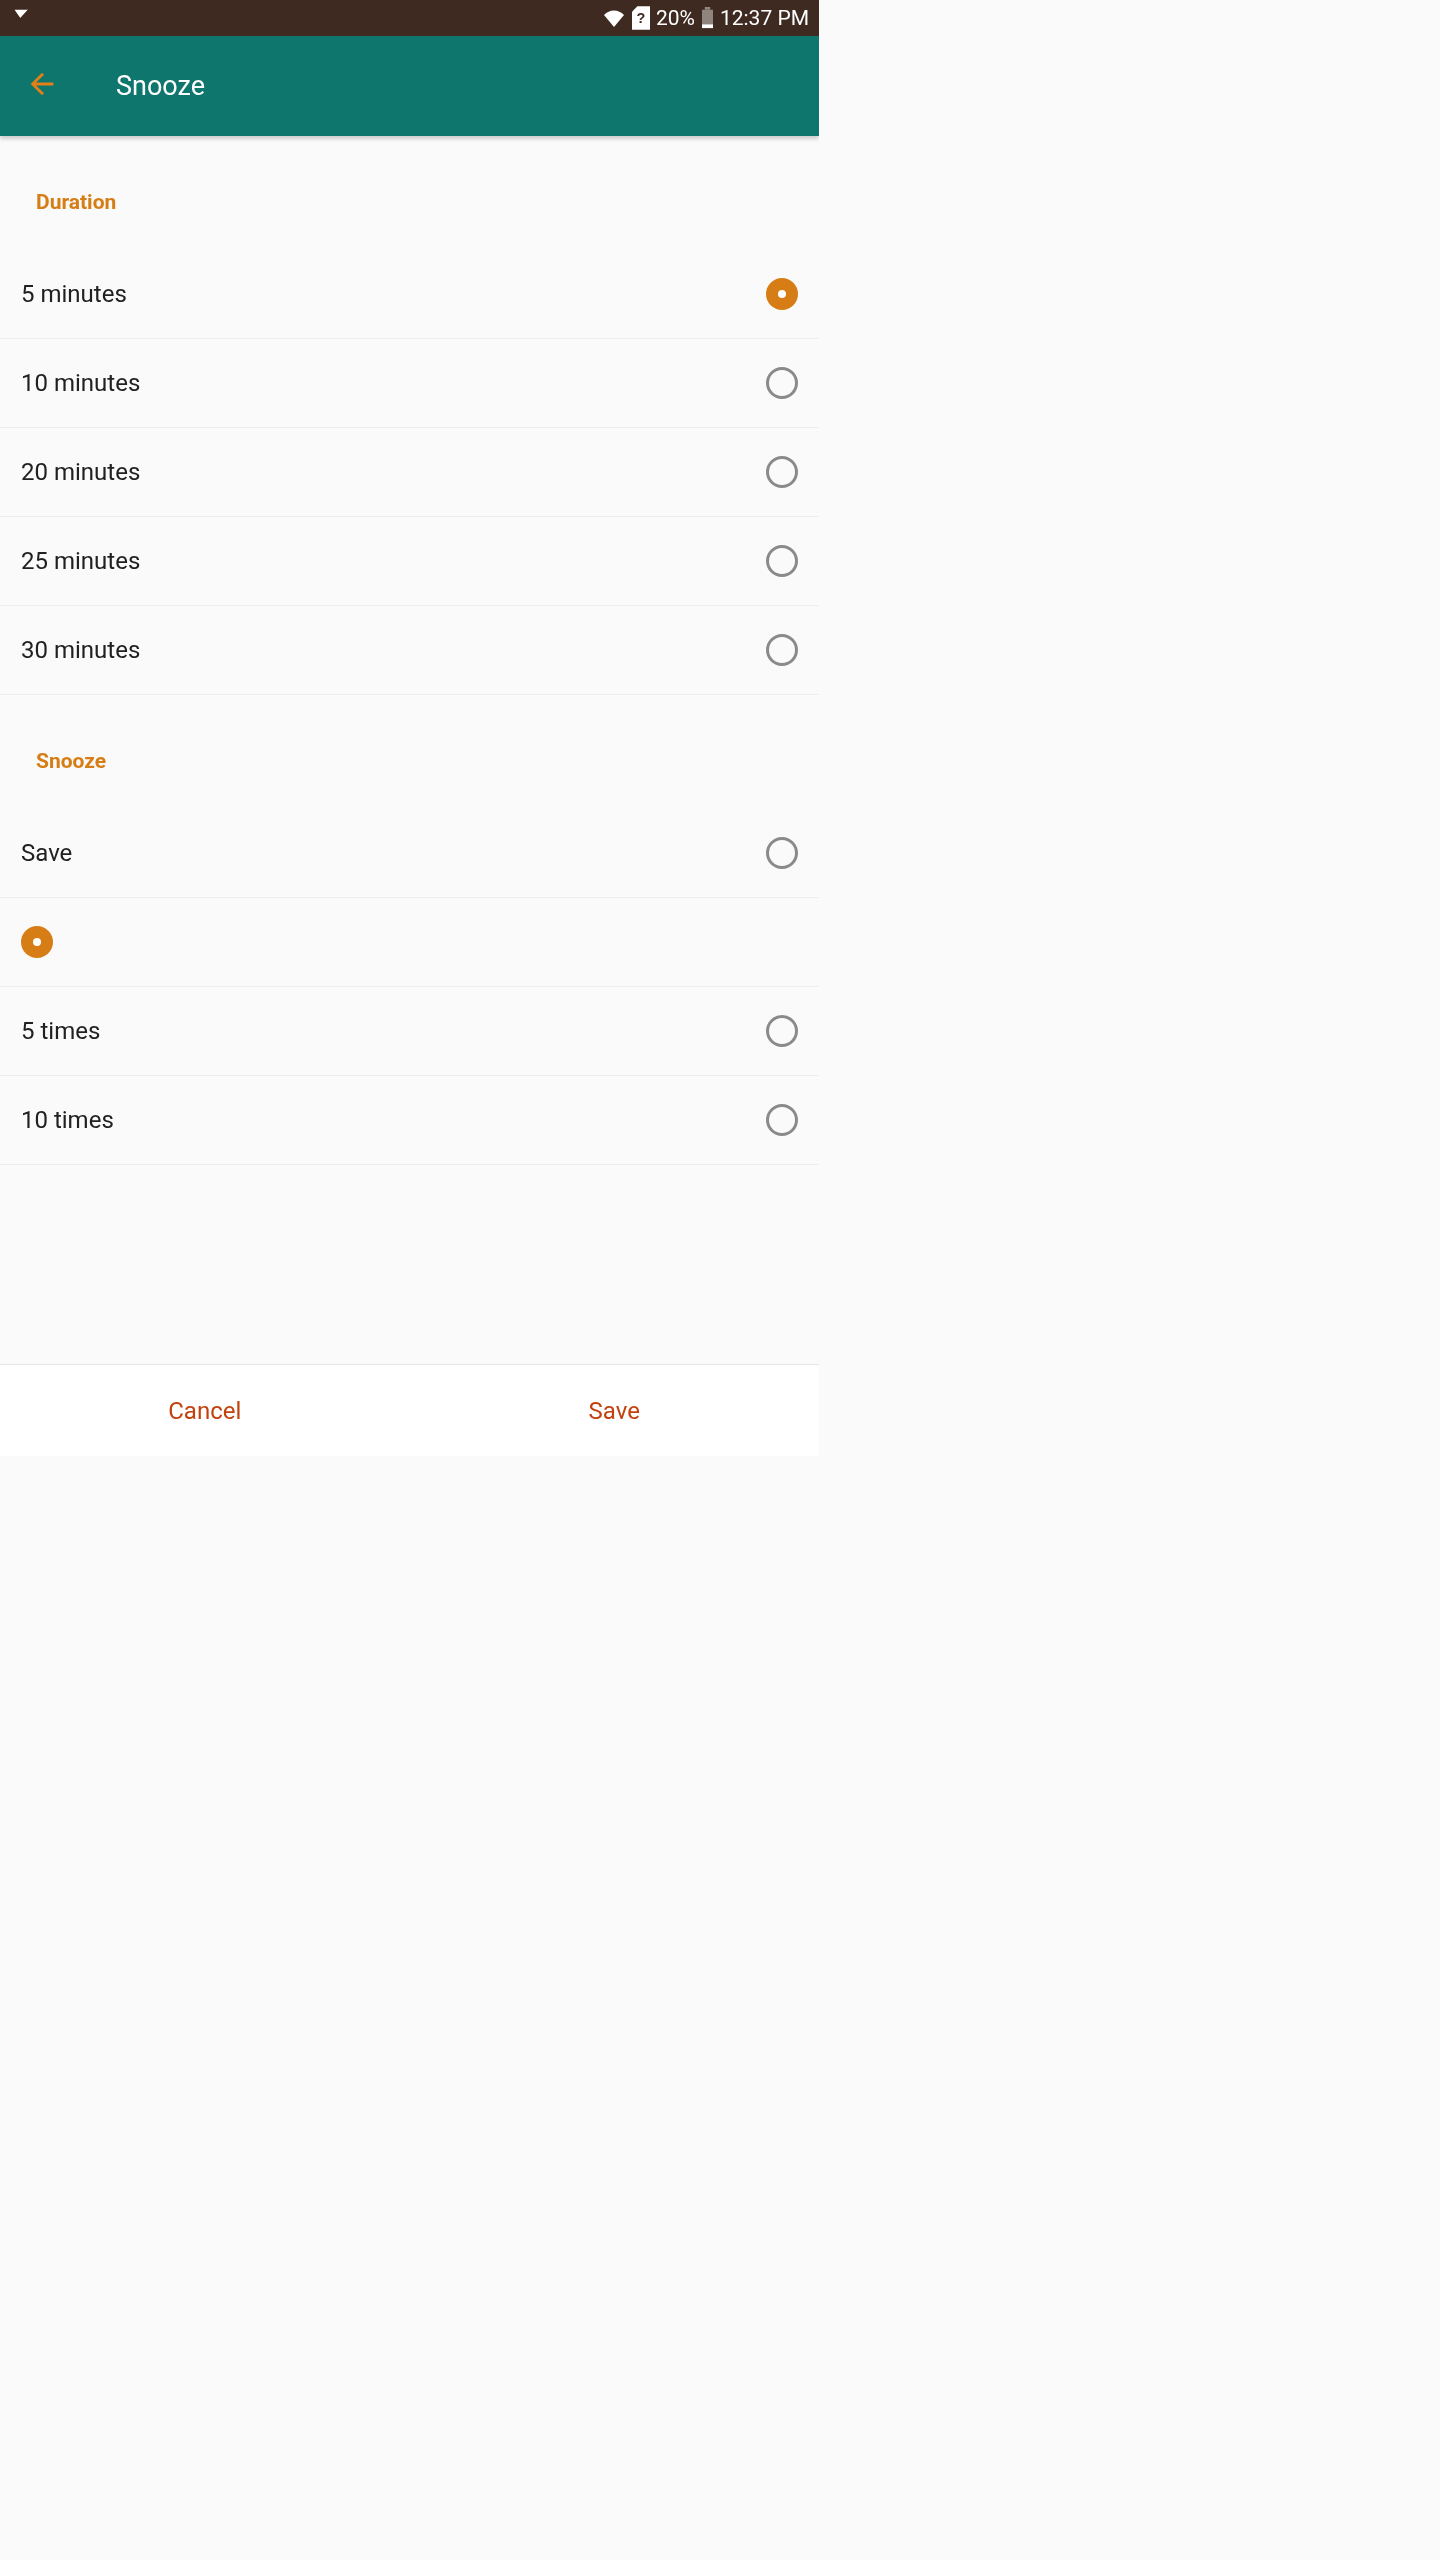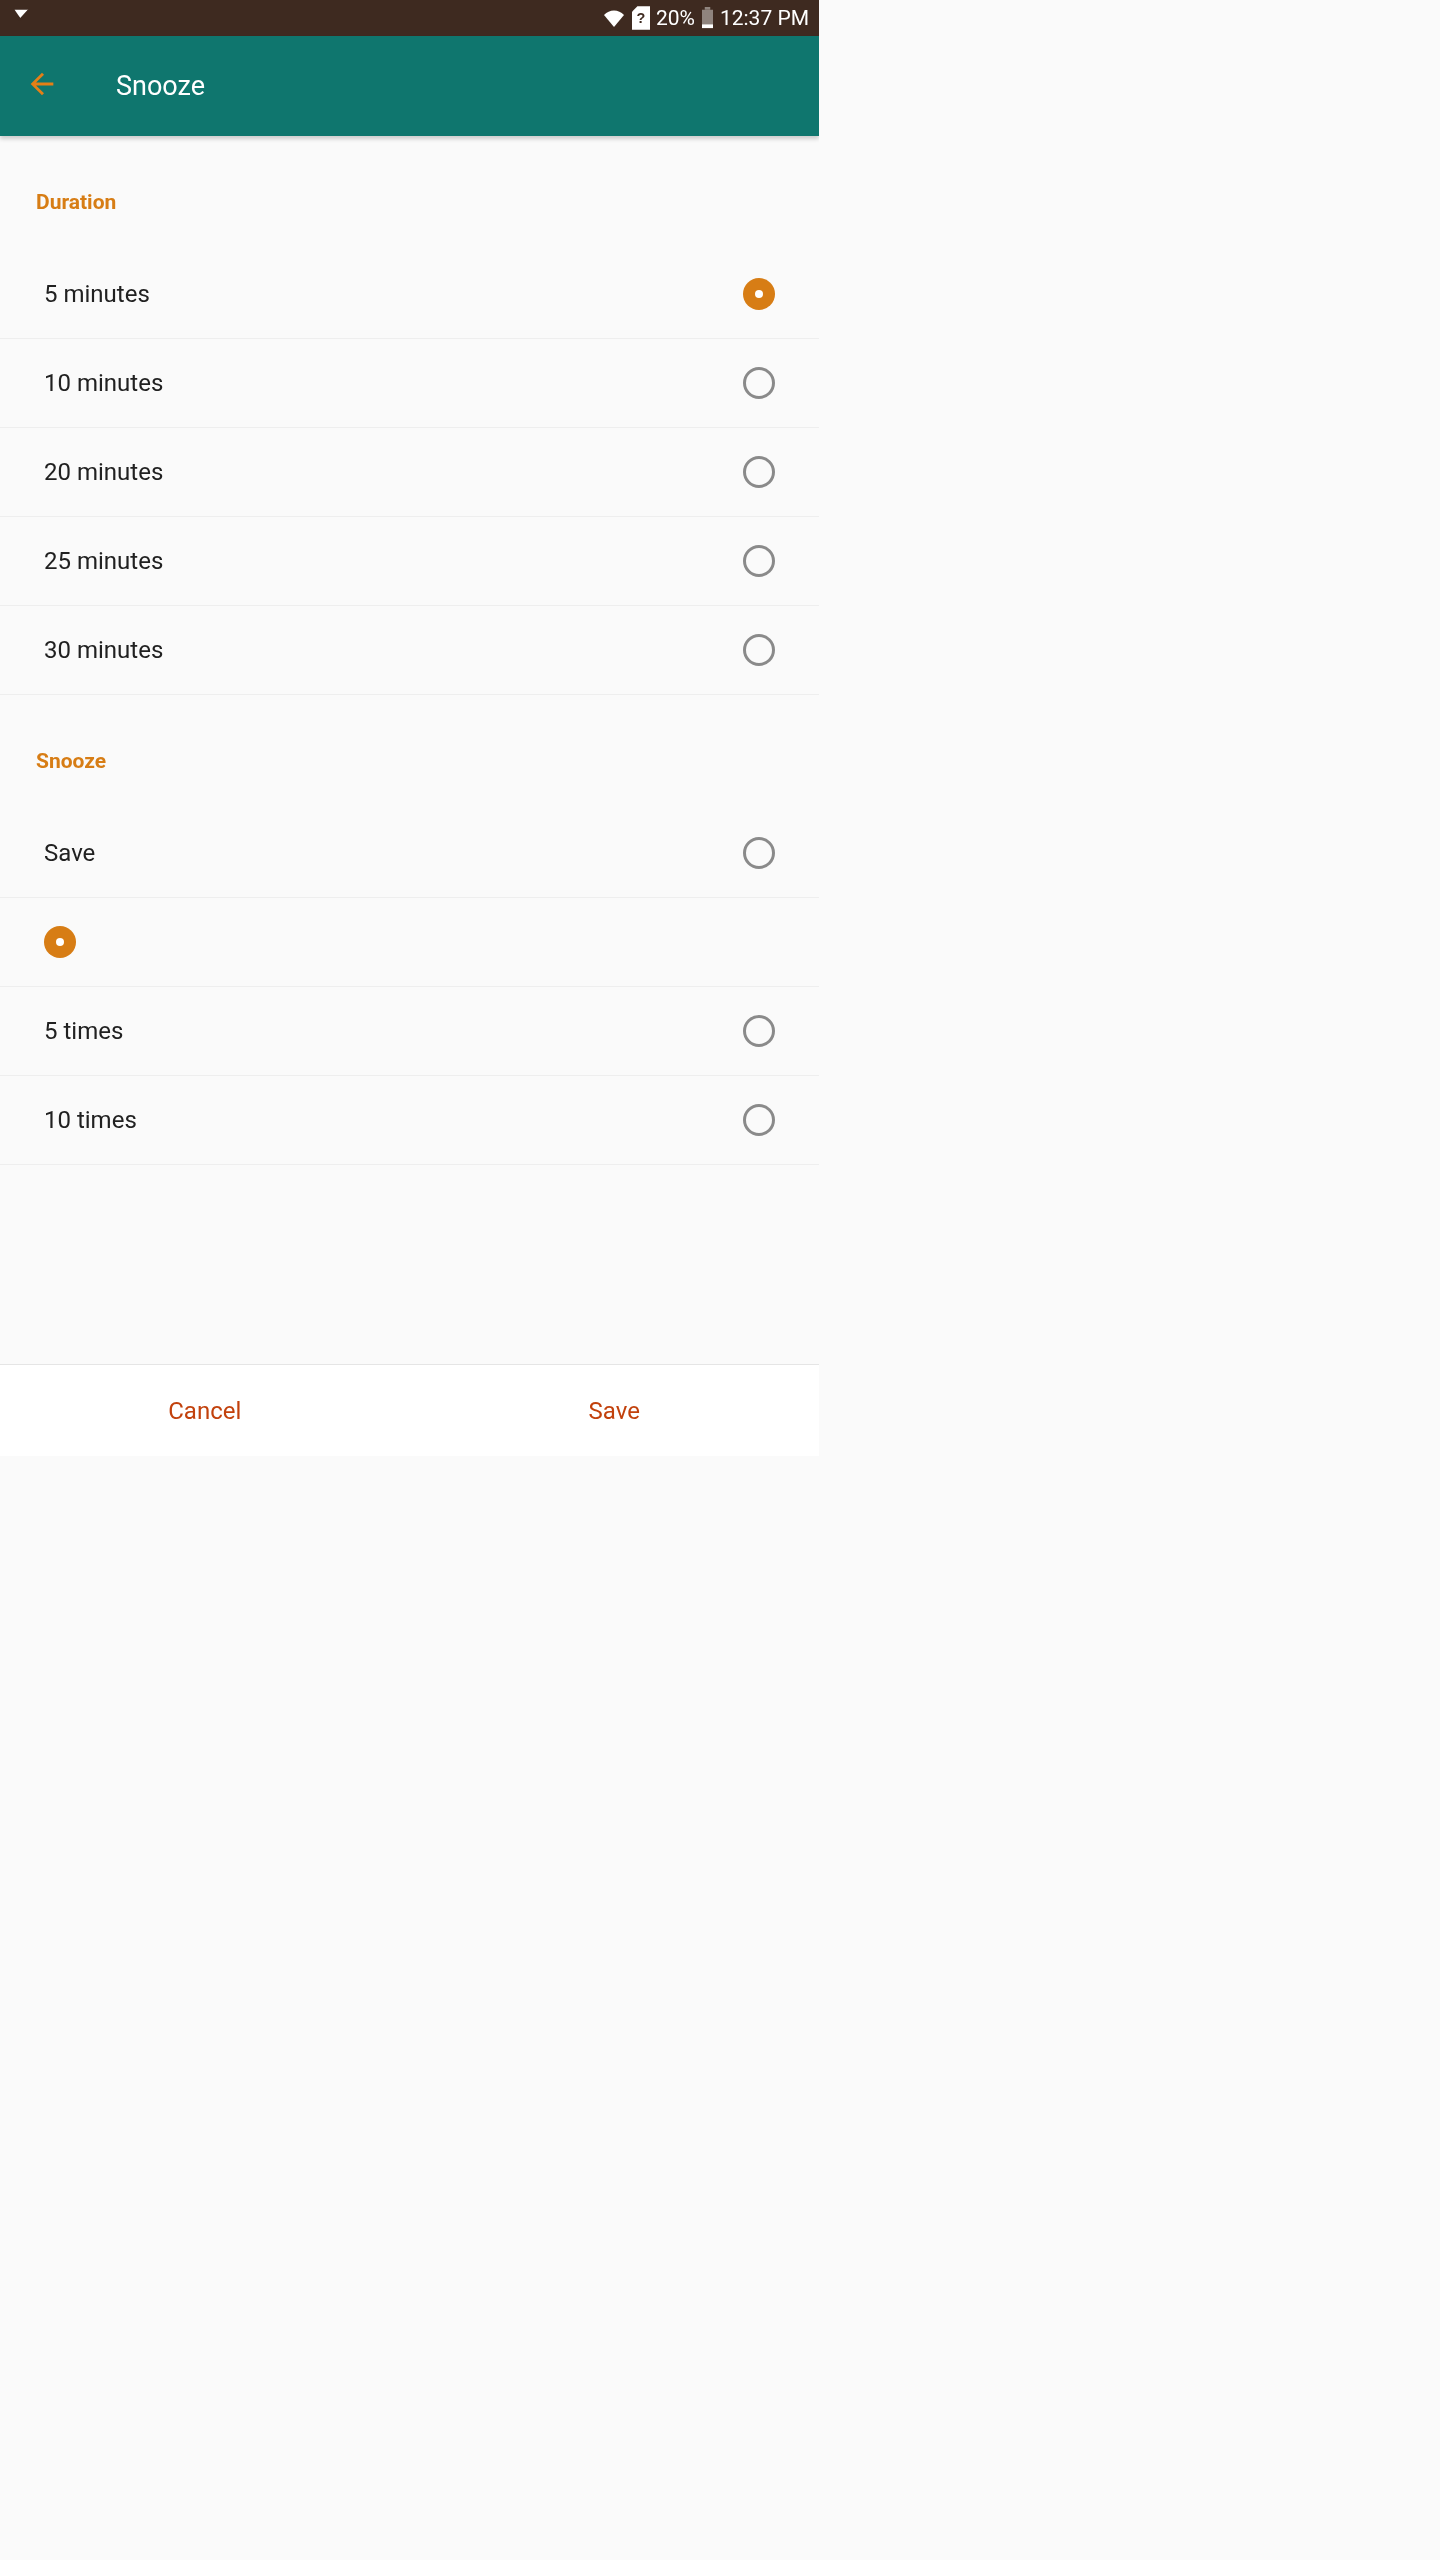--- a/index.html
+++ b/index.html
@@ -86,21 +86,21 @@
     .section-heading {
       color: #d77d15;
       font-size: 21px;
       font-weight: 700;
       padding: 54px 32px 36px 36px;
     }
     .row {
       height: 89px;
       display: flex;
       align-items: center;
-      padding: 0 44px;
+      padding: 0 21px;
       border-bottom: 1px solid #eeeeee;
       cursor: pointer;
       background: #fafafa;
     }
     .row-label {
       color: #212121;
       font-size: 24px;
       font-weight: 400;
       flex: 1;
     }

